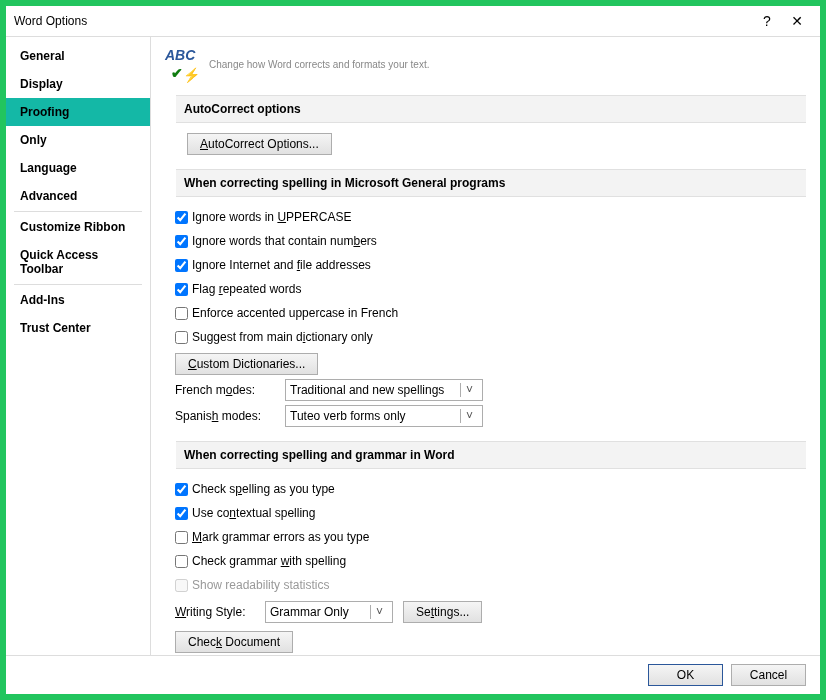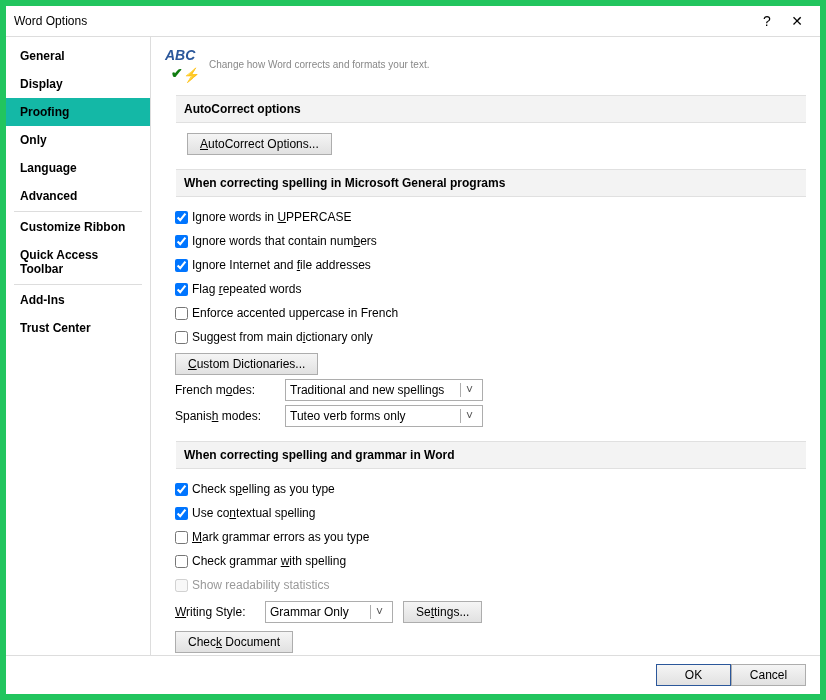--- a/index.html
+++ b/index.html
@@ -27,21 +27,21 @@
 .row label { margin-left: 4px; }
 .row input[type=checkbox] { width: 13px; height: 13px; }
 .row.disabled { color: #999; }
 .btn { border: 1px solid #adadad; background: linear-gradient(#f5f5f5,#e1e1e1); padding: 3px 12px; cursor: default; font-size: 12px; }
 .btn.primary { border: 1px solid #2b579a; }
 .select { border: 1px solid #adadad; background: #fff; height: 22px; display: inline-flex; align-items: center; padding: 0 4px; }
 .select .sel-val { min-width: 120px; padding-right: 4px; }
 .select .sel-arrow { border-left: 1px solid #adadad; width: 18px; text-align: center; color: #555; }
 .lbl-left { min-width: 110px; display: inline-block; }
 .u-u { text-decoration: underline; }
-.footer { border-top: 1px solid #ddd; padding: 8px 14px; display: flex; justify-content: flex-end; gap: 0; }
+.footer { border-top: 1px solid #ddd; padding: 8px 14px; display: flex; justify-content: flex-end; gap: 8px; }
 .footer .btn { min-width: 75px; }
 </style>
 </head>
 <body>
 
 <div class="dialog">
   <div class="titlebar">
     <span class="title">Word Options</span>
     <span class="tb-btn">?</span>
     <span class="tb-btn">✕</span>

